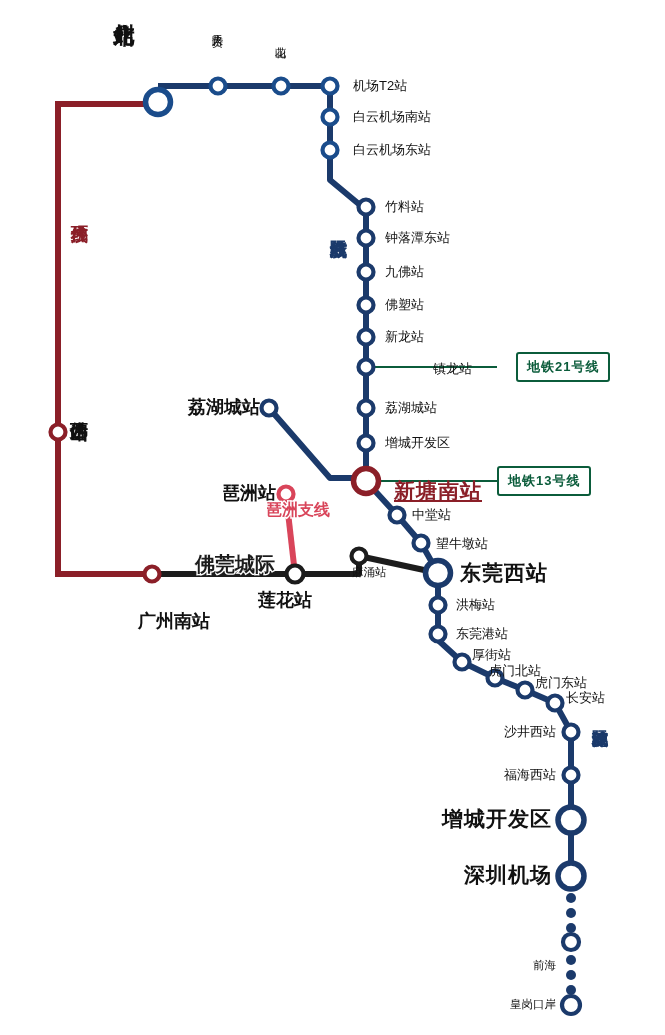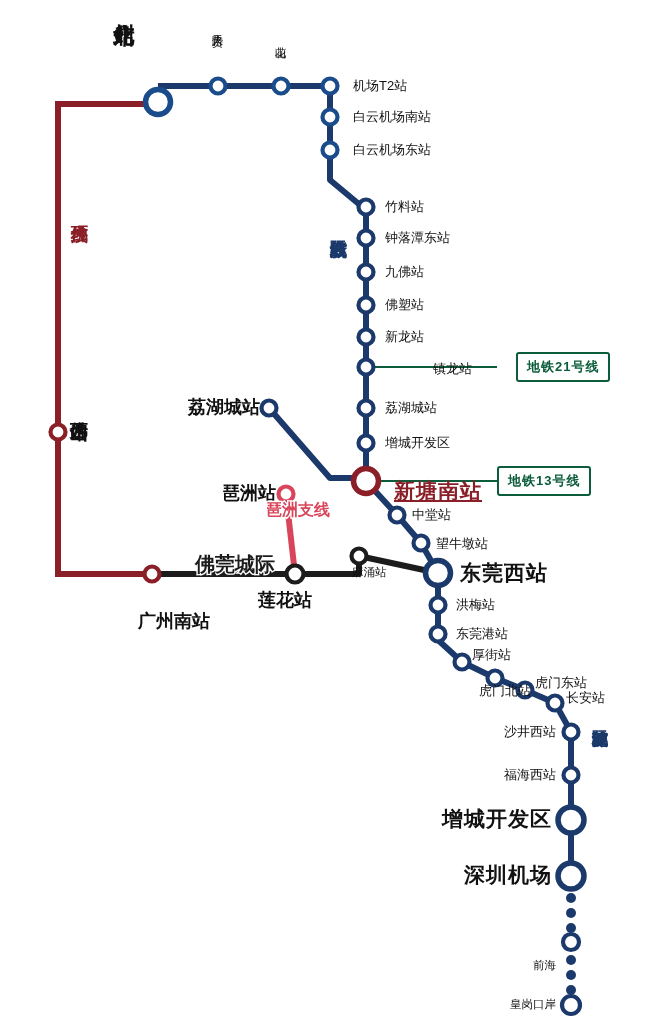--- a/index.html
+++ b/index.html
@@ -147,21 +147,21 @@
   <div class="lbl sm" style="left:352px;top:567px;">麻涌站</div>
 
   <div class="lbl md" style="left:412px;top:508px;">中堂站</div>
   <div class="lbl md" style="left:436px;top:537px;">望牛墩站</div>
 
   <div class="lbl xl" style="left:460px;top:562px;letter-spacing:1px;">东莞西站</div>
 
   <div class="lbl md" style="left:456px;top:598px;">洪梅站</div>
   <div class="lbl md" style="left:456px;top:627px;">东莞港站</div>
   <div class="lbl md" style="left:472px;top:648px;">厚街站</div>
-  <div class="lbl md" style="left:479px;top:664px;margin-top:20px;">虎门北站</div>
+  <div class="lbl md" style="left:489px;top:664px;">虎门北站</div>
   <div class="lbl md" style="left:535px;top:676px;">虎门东站</div>
   <div class="lbl md" style="left:566px;top:691px;">长安站</div>
 
   <div class="lbl md r" style="left:556px;top:725px;">沙井西站</div>
   <div class="lbl md r" style="left:556px;top:768px;">福海西站</div>
 
   <div class="lbl xl r" style="left:552px;top:808px;letter-spacing:1px;">增城开发区</div>
   <div class="lbl xl r" style="left:552px;top:864px;letter-spacing:1px;">深圳机场</div>
 
   <div class="lbl sm r" style="left:556px;top:936px;margin-top:24px;">前海</div>

